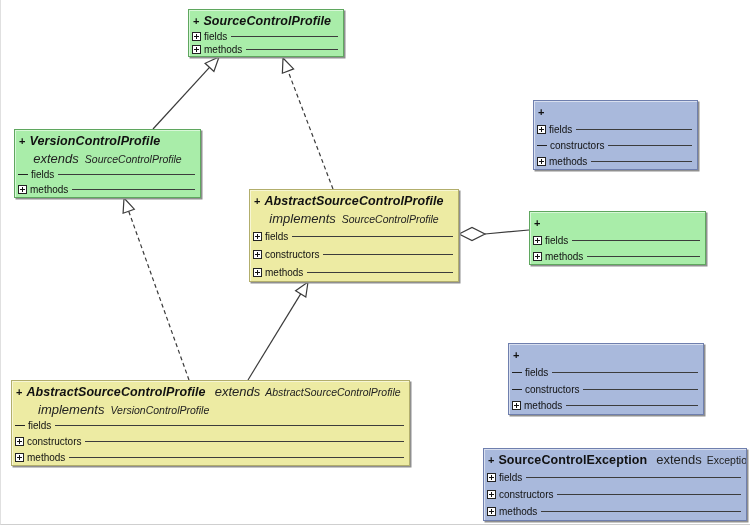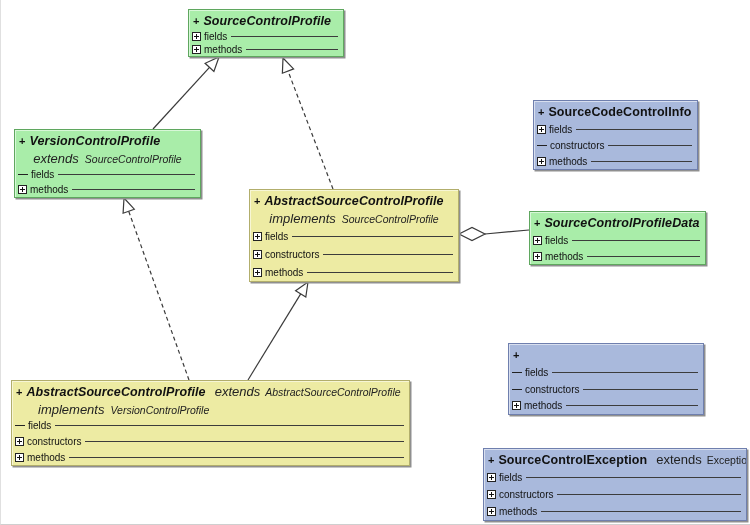--- a/index.html
+++ b/index.html
@@ -149,21 +149,20 @@
     <div class="row">
       <span class="icon-plus"></span>
       <span class="rlabel">methods</span>
         <span class="rule"></span>
     </div>
   </div>
 
   <div id="box-scci" class="uml-box kind-concrete">
     <div class="title">
       <span class="vis">+</span>
-      <span class="cname">SourceCodeControlInfo</span>
     </div>
     <div class="row">
       <span class="icon-plus"></span>
       <span class="rlabel">fields</span>
         <span class="rule"></span>
     </div>
     <div class="row">
       <span class="icon-dash"></span>
       <span class="rlabel">constructors</span>
         <span class="rule"></span>
@@ -171,21 +170,20 @@
     <div class="row">
       <span class="icon-plus"></span>
       <span class="rlabel">methods</span>
         <span class="rule"></span>
     </div>
   </div>
 
   <div id="box-scpd" class="uml-box kind-interface">
     <div class="title">
       <span class="vis">+</span>
-      <span class="cname">SourceControlProfileData</span>
     </div>
     <div class="row">
       <span class="icon-plus"></span>
       <span class="rlabel">fields</span>
         <span class="rule"></span>
     </div>
     <div class="row">
       <span class="icon-plus"></span>
       <span class="rlabel">methods</span>
         <span class="rule"></span>

